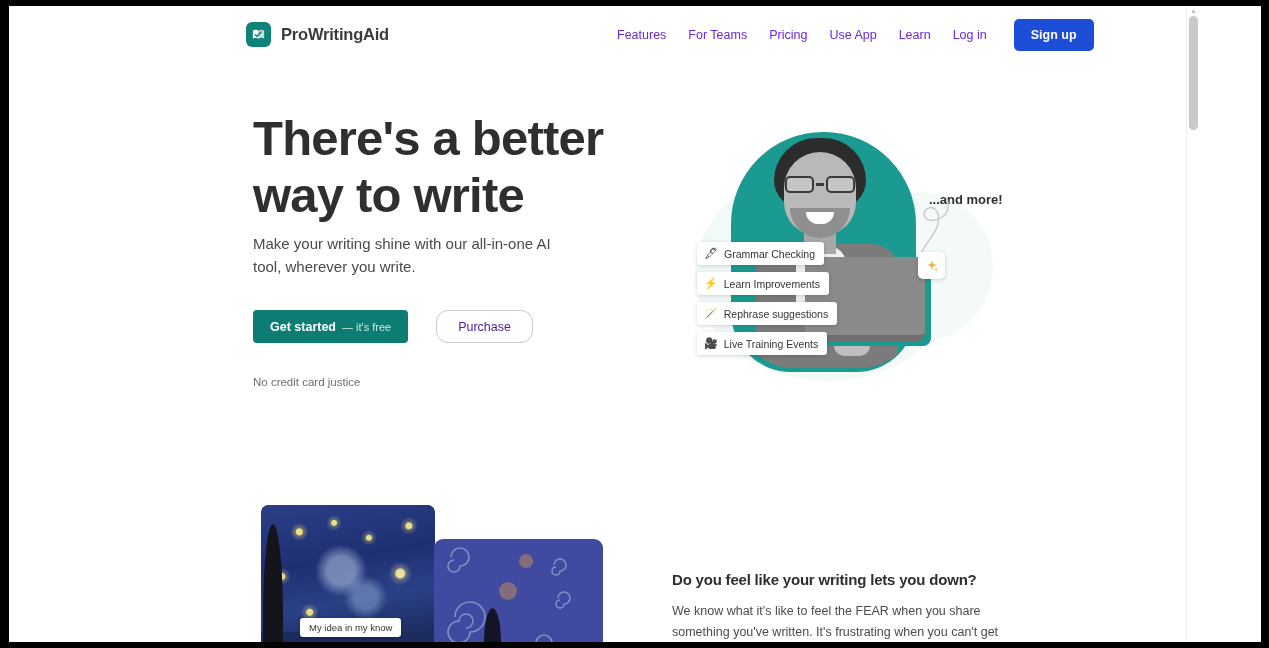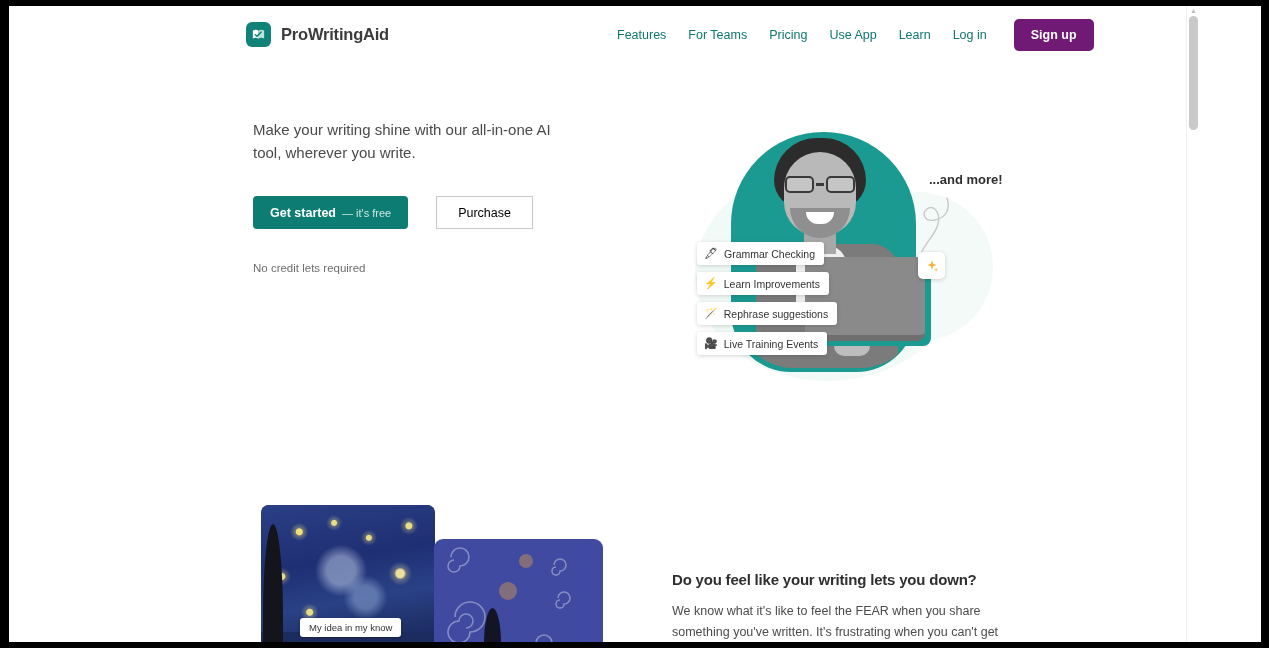--- a/index.html
+++ b/index.html
@@ -95,29 +95,29 @@
 
   nav.topnav {
     position: absolute;
     left: 597px;
     display: flex;
     align-items: center;
     gap: 0px;
   }
   nav.topnav a {
     font-size: 12.5px;
-    color: #0f766e;
+    color: #6d28d9;
     text-decoration: none;
     padding: 6px 11px;
     white-space: nowrap;
     text-align: center;
   }
   .signup-btn {
     margin-left: 16px;
-    background: #701a75;
+    background: #1d4ed8;
     color: #ffffff !important;
     font-size: 12.5px;
     font-weight: bold;
     border-radius: 5px;
     padding: 9px 17px !important;
     border: none;
     cursor: pointer;
     white-space: nowrap;
     font-family: "Liberation Sans", sans-serif;
   }
@@ -159,24 +159,24 @@
     align-items: center;
     gap: 6px;
     cursor: pointer;
     font-family: "Liberation Sans", sans-serif;
   }
   .btn-primary .lbl { color: #ffffff; font-size: 12.5px; font-weight: bold; }
   .btn-primary .sub { color: #cfe8e5; font-size: 11px; }
   .btn-outline {
     background: #ffffff;
     border: 1px solid #c9c9c9;
-    border-radius: 0;
+    border-radius: 12px;
     height: 33px;
     padding: 0 21px;
-    color: #000000;
+    color: #4c1d95;
     font-size: 12.5px;
     cursor: pointer;
     font-family: "Liberation Sans", sans-serif;
   }
   #no-cc {
     margin-top: 33px;
     font-size: 11.5px;
     color: #6d6d6d;
   }
 
@@ -307,21 +307,21 @@
     padding: 0 9px 0 7px;
     font-size: 10.5px;
     color: #333333;
     white-space: nowrap;
   }
   .pill .ic { font-size: 11px; line-height: 1; }
   .pill:nth-of-type(1) { top: 0; }
 
   .and-more {
     position: absolute;
-    left: 254px; top: 58px;
+    left: 254px; top: 78px;
     font-size: 13px;
     font-weight: bold;
     color: #2f2f2f;
     white-space: nowrap;
   }
   .sparkle-badge {
     position: absolute;
     left: 243px; top: 138px;
     width: 27px; height: 27px;
     background: #ffffff;
@@ -434,31 +434,35 @@
         <a href="#">For Teams</a>
         <a href="#">Pricing</a>
         <a href="#">Use App</a>
         <a href="#">Learn</a>
         <a href="#">Log in</a>
         <button class="signup-btn">Sign up</button>
       </nav>
     </header>
 
     <div id="hero-copy">
+      <h1 id="hero-title">
+        <span>There's a better</span><br>
+        <span>way to write</span>
+      </h1>
       <p id="hero-sub">Make your writing shine with our all-in-one AI tool, wherever you write.</p>
 
       <div id="hero-ctas">
         <button class="btn-primary">
           <span class="lbl">Get started</span>
           <span class="sub">— it's free</span>
         </button>
         <button class="btn-outline">Purchase</button>
       </div>
 
-      <p id="no-cc">No credit lets required</p>
+      <p id="no-cc">No credit card justice</p>
     </div>
 
     <div id="hero-art">
       <div class="mint-blob"></div>
       <div class="mint-blob2"></div>
 
       <div class="teal-shadow"></div>
       <div class="person">
         <div class="p-shirt"></div>
         <div class="p-tee"></div>

